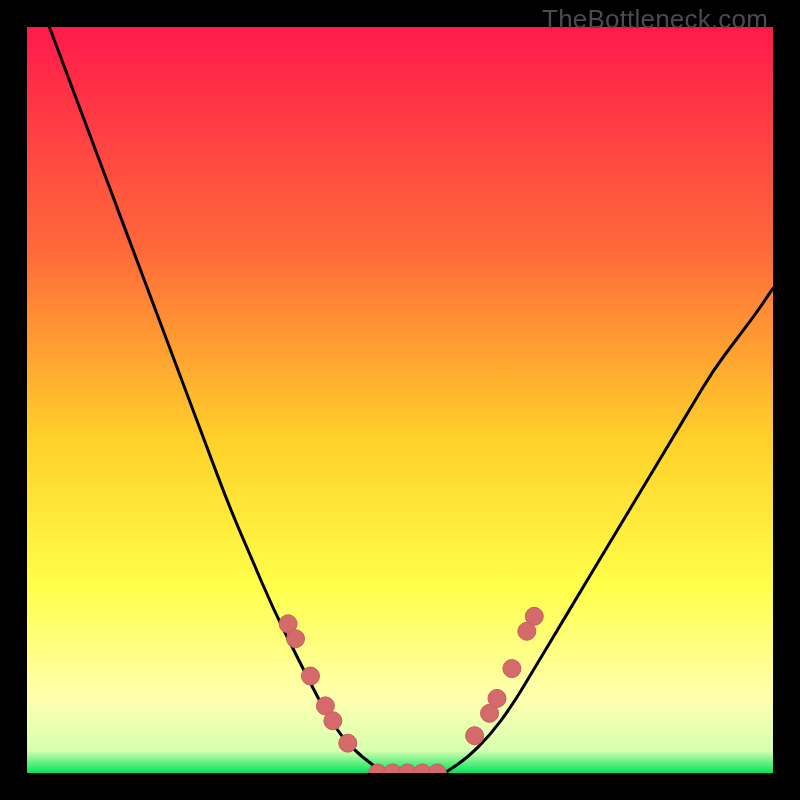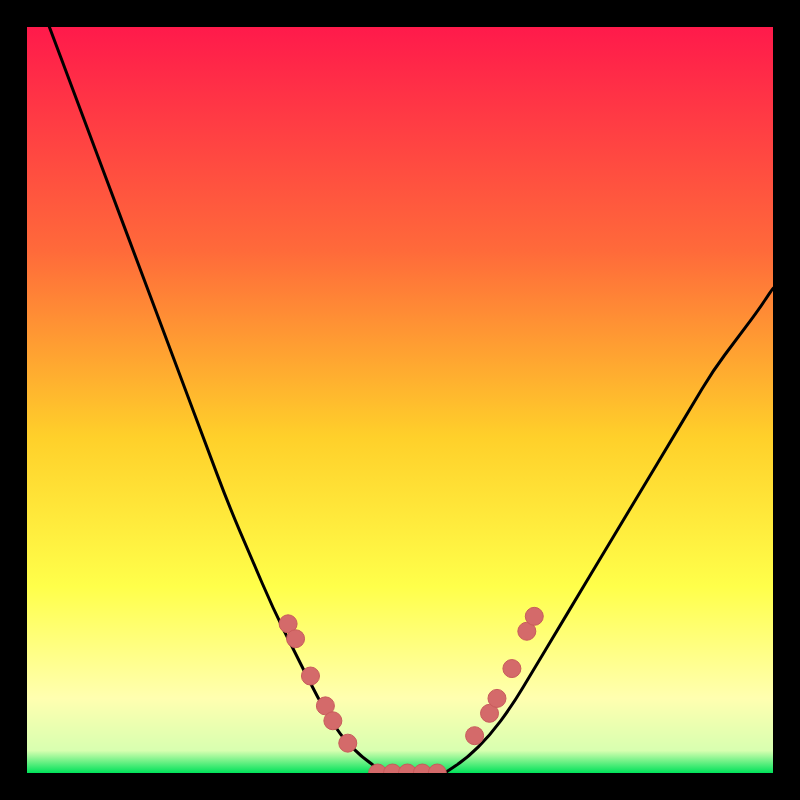--- a/index.html
+++ b/index.html
@@ -76,13 +76,14 @@
           <circle cx="447.59999999999997" cy="708.7" r="9" fill="#d46a6a" stroke="#c85b5b" stroke-width="1"></circle>
           <circle cx="462.52" cy="686.32" r="9" fill="#d46a6a" stroke="#c85b5b" stroke-width="1"></circle>
           <circle cx="469.98" cy="671.4" r="9" fill="#d46a6a" stroke="#c85b5b" stroke-width="1"></circle>
           <circle cx="484.90000000000003" cy="641.56" r="9" fill="#d46a6a" stroke="#c85b5b" stroke-width="1"></circle>
           <circle cx="499.82000000000005" cy="604.26" r="9" fill="#d46a6a" stroke="#c85b5b" stroke-width="1"></circle>
           <circle cx="507.28000000000003" cy="589.34" r="9" fill="#d46a6a" stroke="#c85b5b" stroke-width="1"></circle>
         </g>
     </svg>
   </div>
 
+  <div class="watermark">TheBottleneck.com</div>
 </div>
 
 </body></html>

